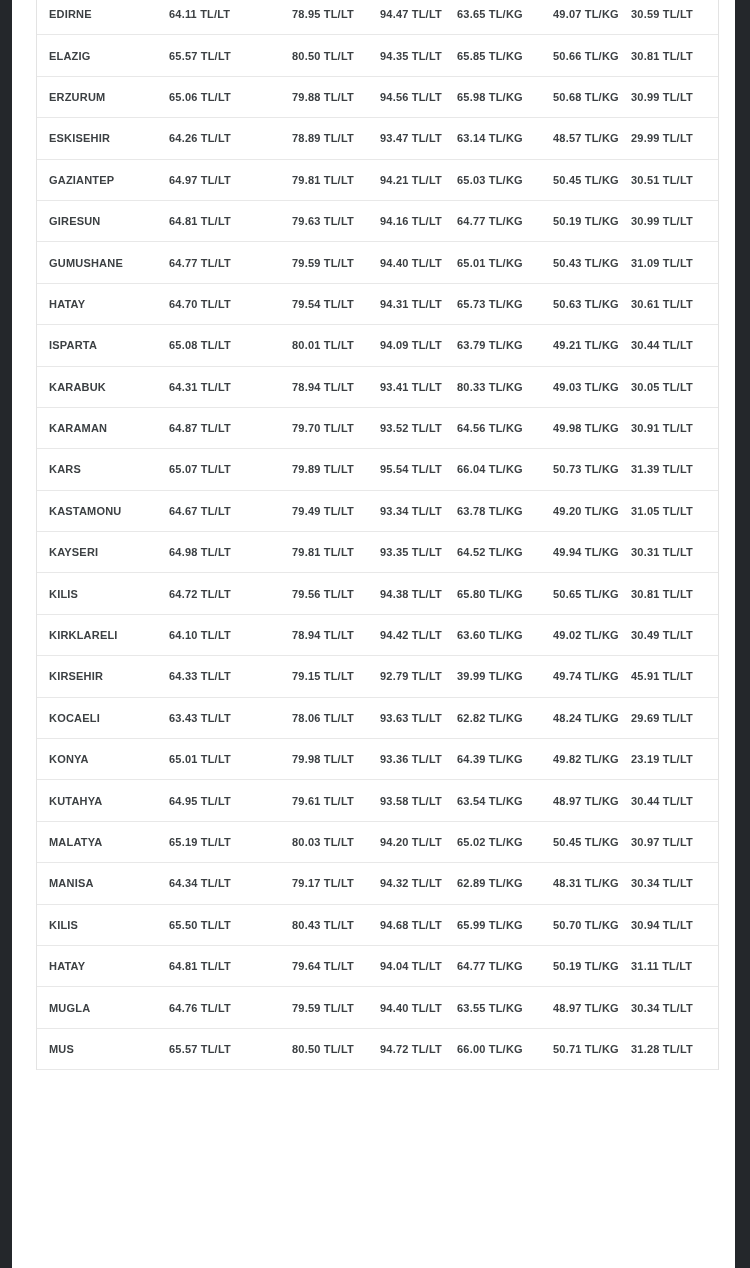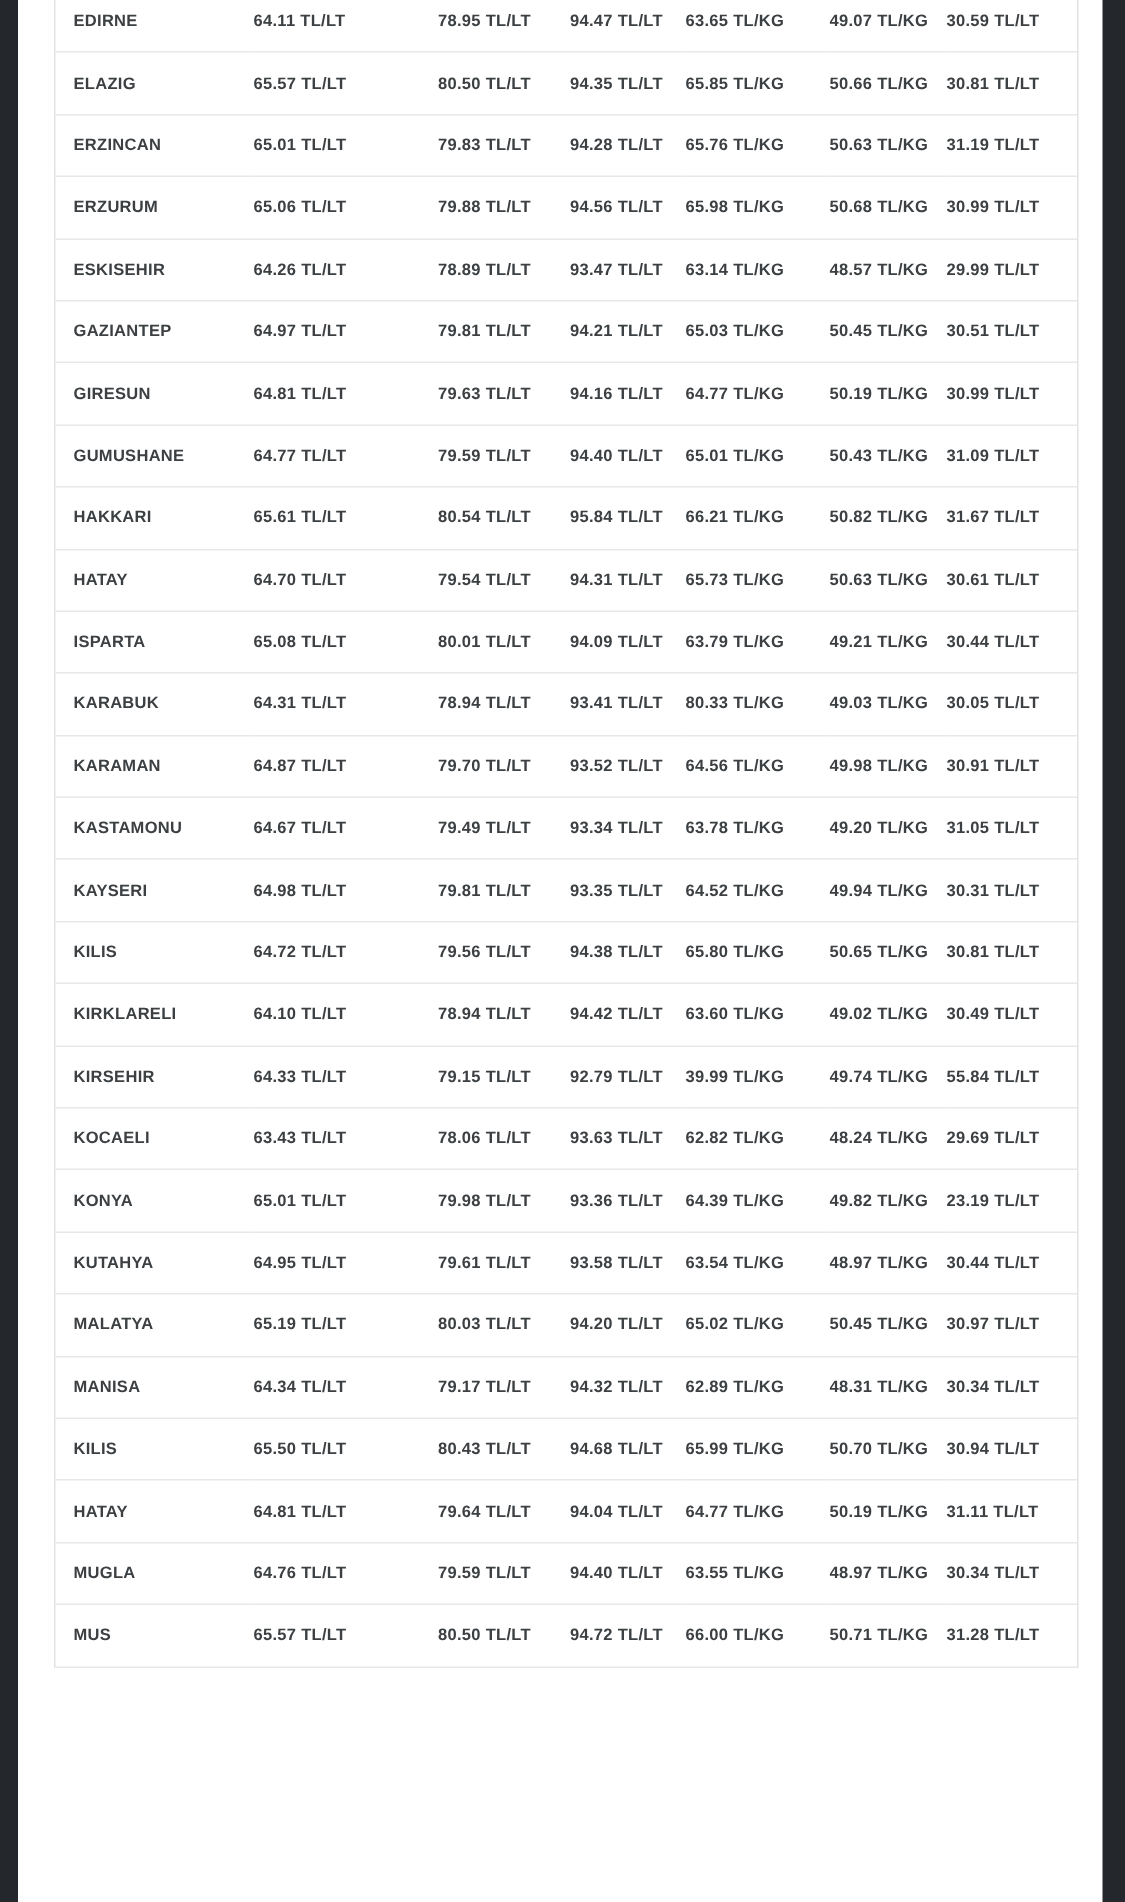--- a/index.html
+++ b/index.html
@@ -90,29 +90,20 @@
         <tr>
     <td class="city-cell">ELAZIG</td>
     <td>65.57 TL/LT</td>
     <td>80.50 TL/LT</td>
     <td>94.35 TL/LT</td>
     <td>65.85 TL/KG</td>
     <td>50.66 TL/KG</td>
     <td>30.81 TL/LT</td>
   </tr>
         <tr>
-    <td class="city-cell">ERZINCAN</td>
-    <td>65.01 TL/LT</td>
-    <td>79.83 TL/LT</td>
-    <td>94.28 TL/LT</td>
-    <td>65.76 TL/KG</td>
-    <td>50.63 TL/KG</td>
-    <td>31.19 TL/LT</td>
-  </tr>
-        <tr>
     <td class="city-cell">ERZURUM</td>
     <td>65.06 TL/LT</td>
     <td>79.88 TL/LT</td>
     <td>94.56 TL/LT</td>
     <td>65.98 TL/KG</td>
     <td>50.68 TL/KG</td>
     <td>30.99 TL/LT</td>
   </tr>
         <tr>
     <td class="city-cell">ESKISEHIR</td>
@@ -144,29 +135,20 @@
         <tr>
     <td class="city-cell">GUMUSHANE</td>
     <td>64.77 TL/LT</td>
     <td>79.59 TL/LT</td>
     <td>94.40 TL/LT</td>
     <td>65.01 TL/KG</td>
     <td>50.43 TL/KG</td>
     <td>31.09 TL/LT</td>
   </tr>
         <tr>
-    <td class="city-cell">HAKKARI</td>
-    <td>65.61 TL/LT</td>
-    <td>80.54 TL/LT</td>
-    <td>95.84 TL/LT</td>
-    <td>66.21 TL/KG</td>
-    <td>50.82 TL/KG</td>
-    <td>31.67 TL/LT</td>
-  </tr>
-        <tr>
     <td class="city-cell">HATAY</td>
     <td>64.70 TL/LT</td>
     <td>79.54 TL/LT</td>
     <td>94.31 TL/LT</td>
     <td>65.73 TL/KG</td>
     <td>50.63 TL/KG</td>
     <td>30.61 TL/LT</td>
   </tr>
         <tr>
     <td class="city-cell">ISPARTA</td>
@@ -189,20 +171,29 @@
         <tr>
     <td class="city-cell">KARAMAN</td>
     <td>64.87 TL/LT</td>
     <td>79.70 TL/LT</td>
     <td>93.52 TL/LT</td>
     <td>64.56 TL/KG</td>
     <td>49.98 TL/KG</td>
     <td>30.91 TL/LT</td>
   </tr>
         <tr>
+    <td class="city-cell">KARS</td>
+    <td>65.07 TL/LT</td>
+    <td>79.89 TL/LT</td>
+    <td>95.54 TL/LT</td>
+    <td>66.04 TL/KG</td>
+    <td>50.73 TL/KG</td>
+    <td>31.39 TL/LT</td>
+  </tr>
+        <tr>
     <td class="city-cell">KASTAMONU</td>
     <td>64.67 TL/LT</td>
     <td>79.49 TL/LT</td>
     <td>93.34 TL/LT</td>
     <td>63.78 TL/KG</td>
     <td>49.20 TL/KG</td>
     <td>31.05 TL/LT</td>
   </tr>
         <tr>
     <td class="city-cell">KAYSERI</td>
@@ -231,21 +222,21 @@
     <td>49.02 TL/KG</td>
     <td>30.49 TL/LT</td>
   </tr>
         <tr>
     <td class="city-cell">KIRSEHIR</td>
     <td>64.33 TL/LT</td>
     <td>79.15 TL/LT</td>
     <td>92.79 TL/LT</td>
     <td>39.99 TL/KG</td>
     <td>49.74 TL/KG</td>
-    <td>55.84 TL/LT</td>
+    <td>45.91 TL/LT</td>
   </tr>
         <tr>
     <td class="city-cell">KOCAELI</td>
     <td>63.43 TL/LT</td>
     <td>78.06 TL/LT</td>
     <td>93.63 TL/LT</td>
     <td>62.82 TL/KG</td>
     <td>48.24 TL/KG</td>
     <td>29.69 TL/LT</td>
   </tr>

